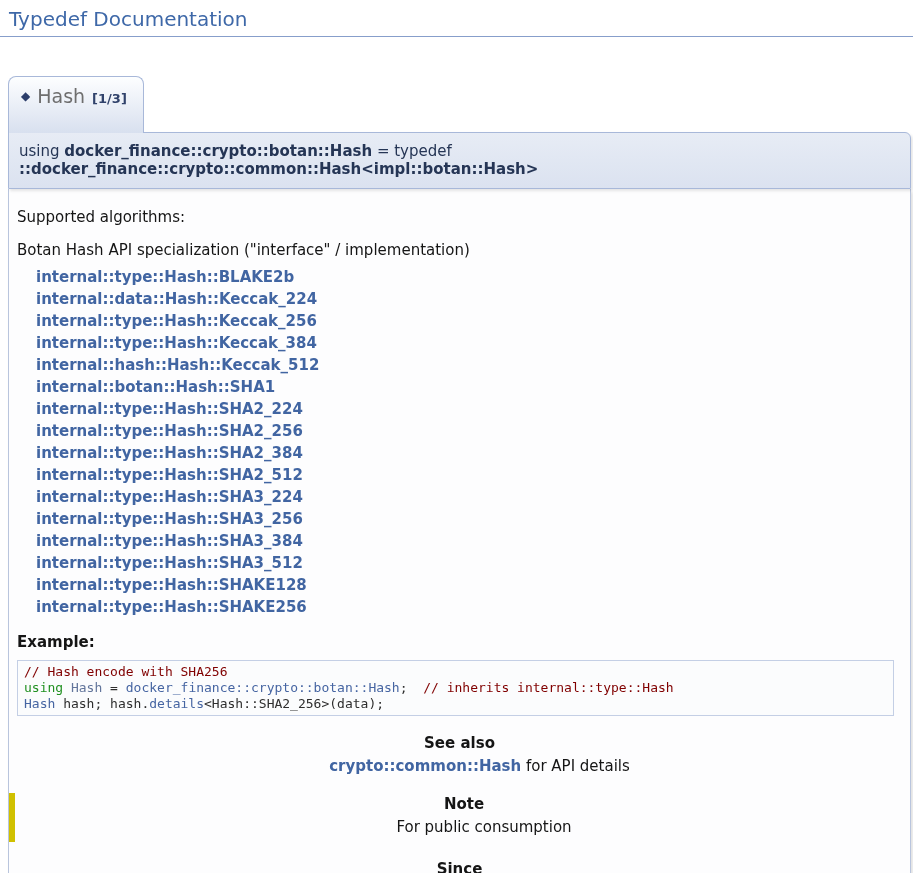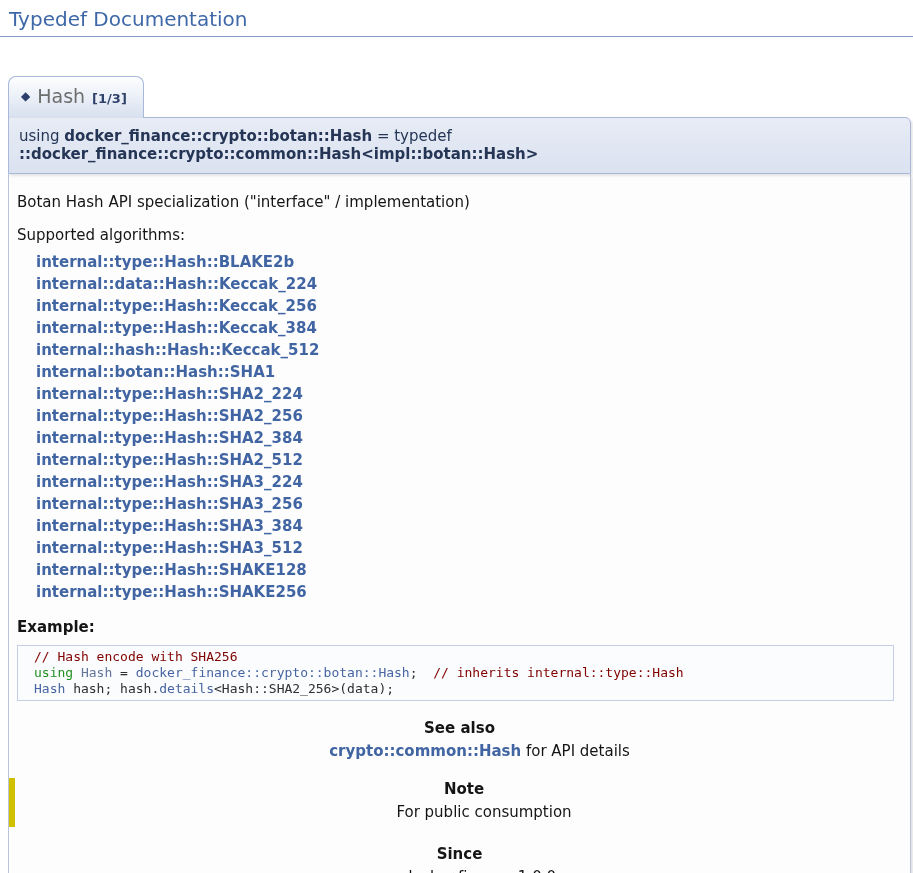--- a/index.html
+++ b/index.html
@@ -15,21 +15,21 @@
     font-size:20px; font-weight:normal;
     color:#3E68A8;
     border-bottom:1px solid #879ECB;
   }
 
   
   .memitem { margin:38px 2px 0 8px; }
 
   .memtitle {
     display:inline-block; position:relative; top:1px; z-index:2;
-    padding:8px 16px 11px 12px;
+    padding:8px 16px 26px 12px;
     background:linear-gradient(#FDFEFF,#D8E0EF);
     border:1px solid #A8B8D9; border-bottom:none;
     border-radius:8px 8px 0 0;
   }
   .memtitle .perma {
     color:#2C3E6B; font-size:12px; margin-right:7px;
     vertical-align:3px; text-decoration:none; cursor:pointer;
   }
   .memtitle .mem-name { font-size:19px; color:#6E6E6E; }
   .memtitle .mem-count { font-size:13px; font-weight:bold; color:#30426B; margin-left:7px; }
@@ -60,21 +60,21 @@
   .alg-list a {
     display:block; line-height:22px;
     font-weight:bold; color:#4165A2; text-decoration:none; cursor:pointer;
   }
 
   .example-label { font-weight:bold; margin:24px 0 0 0; }
 
   .fragment {
     margin:9px 8px 0 0;
     border:1px solid #C4CFE5; background:#FBFCFD;
-    padding:3px 16px;
+    padding:3px 6px;
     font-family:"DejaVu Sans Mono","Liberation Mono",monospace;
     font-size:13px; line-height:16px; color:#2E2E2E;
   }
   .fragment .line { white-space:pre; }
   .tok-comment { color:#800000; }
   .tok-keyword { color:#209020; }
   .tok-type    { color:#62759B; }
   a.tok-link   { color:#4665A2; text-decoration:none; cursor:pointer; }
 
   dl { margin:18px 0 0 0;text-align:center; }
@@ -97,23 +97,23 @@
   <div class="memtitle">
     <a class="perma">◆</a><span class="mem-name">Hash</span><span class="mem-count">[1/3]</span>
   </div>
 
   
   <div class="memproto"><span>using </span><b>docker_finance::crypto::botan::Hash</b><span> = typedef </span><b>::docker_finance::crypto::common::Hash&lt;impl::botan::Hash&gt;</b></div>
 
   
   <div class="memdoc">
 
+    <p>Supported algorithms:</p>
+
     <p>Botan Hash API specialization ("interface" / implementation)</p>
-
-    <p>Supported algorithms:</p>
 
     <div class="alg-list">
       <a>internal::type::Hash::BLAKE2b</a>
       <a>internal::data::Hash::Keccak_224</a>
       <a>internal::type::Hash::Keccak_256</a>
       <a>internal::type::Hash::Keccak_384</a>
       <a>internal::hash::Hash::Keccak_512</a>
       <a>internal::botan::Hash::SHA1</a>
       <a>internal::type::Hash::SHA2_224</a>
       <a>internal::type::Hash::SHA2_256</a>

